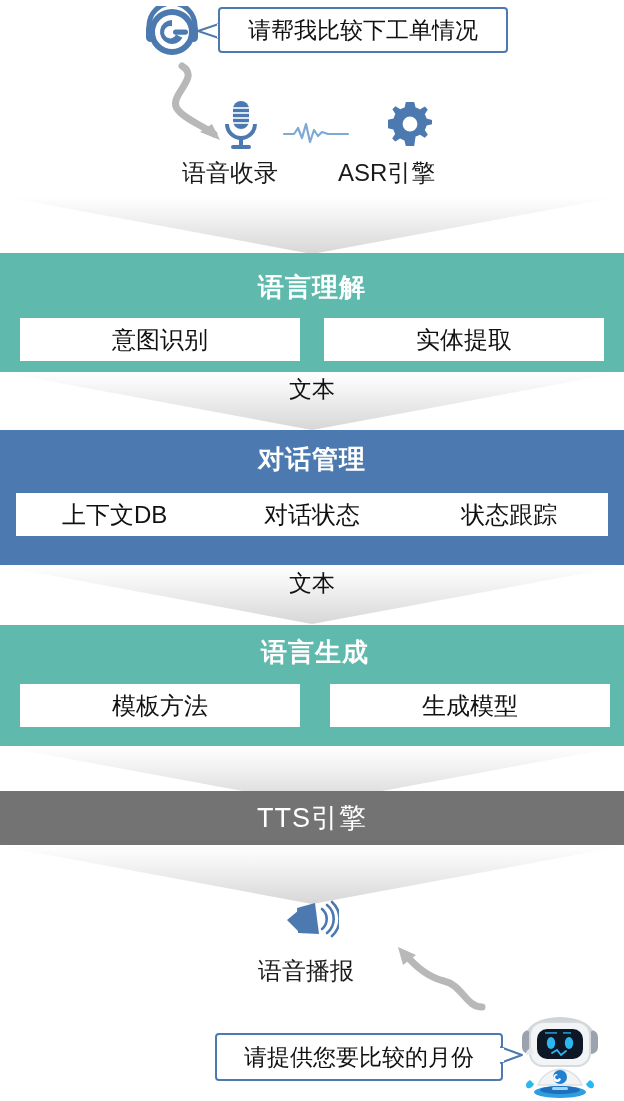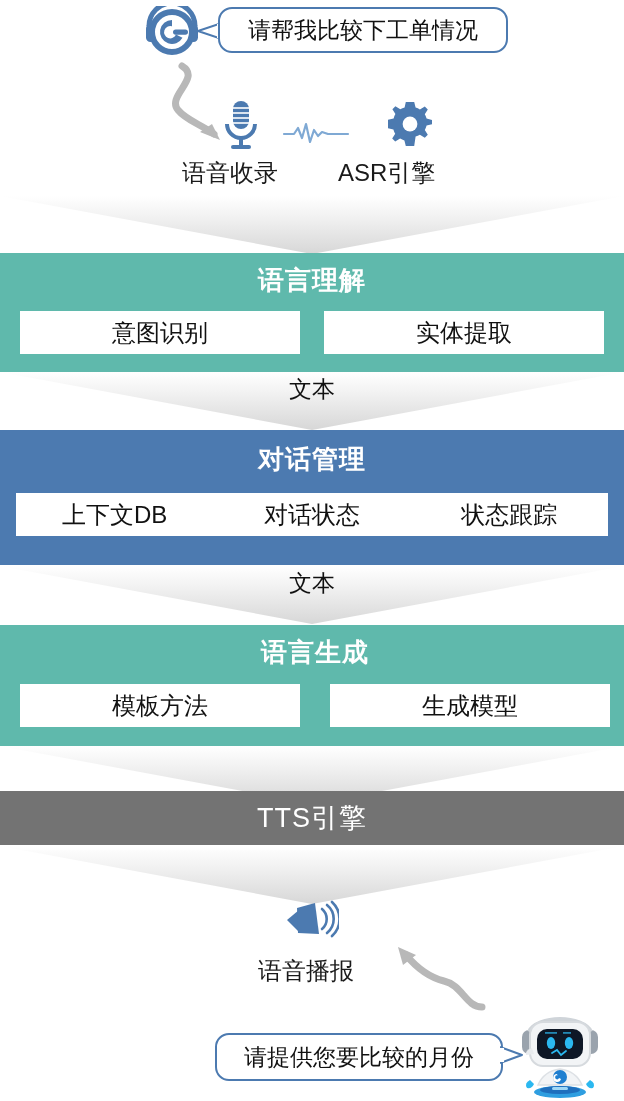--- a/index.html
+++ b/index.html
@@ -7,21 +7,21 @@
     width:624px;height:1101px;background:#ffffff;
     font-family:"Liberation Sans","DejaVu Sans",sans-serif;
     overflow:hidden;position:relative;
   }
   .stage{position:relative;width:624px;height:1101px;}
 
   
   .user-row{position:absolute;left:0;top:0;width:624px;height:70px;}
   .headset-icon{position:absolute;left:143px;top:6px;width:62px;height:52px;}
   .bubble{
-    position:absolute;border:2px solid #4C7AB0;border-radius:14px;background:#fff;
+    position:absolute;border:2px solid #4C7AB0;border-radius:4px;background:#fff;
     display:flex;align-items:center;justify-content:center;
     color:#111;box-sizing:border-box;
   }
   .bubble-top{left:218px;top:7px;width:290px;height:46px;font-size:23px;}
   .bubble-tail-top{position:absolute;left:196px;top:22px;width:26px;height:18px;}
 
   
   .curve-arrow-top{position:absolute;left:156px;top:62px;width:86px;height:88px;}
   .icon-mic{position:absolute;left:222px;top:100px;width:38px;height:50px;}
   .icon-wave{position:absolute;left:282px;top:120px;width:68px;height:26px;}
@@ -52,21 +52,21 @@
   .layer{position:absolute;left:0;width:624px;box-sizing:border-box;}
   .layer-title{
     width:100%;text-align:center;color:#ffffff;font-weight:bold;
     font-size:26px;letter-spacing:1px;
   }
   .layer-boxes{display:flex;justify-content:space-between;box-sizing:border-box;}
   .wbox{
     background:#ffffff;display:flex;align-items:center;justify-content:center;
     font-size:24px;color:#111;box-sizing:border-box;height:43px;
   }
-  .layer-nlu{top:253px;height:119px;background:#5FB9AC;padding:10px 10px 0 10px;}
+  .layer-nlu{top:253px;height:119px;background:#5FB9AC;padding:17px 10px 0 10px;}
   .layer-nlu .layer-boxes{margin-top:13px;padding:0 10px;}
   .layer-nlu .wbox{width:280px;}
   .layer-dm{top:430px;height:135px;background:#4C7AB0;padding:12px 10px 9px 10px;}
   .layer-dm .layer-boxes{margin-top:16px;padding:0 6px;}
   .layer-dm .wbox{width:218px;}
   .layer-nlg{top:625px;height:121px;background:#5FB9AC;padding:10px 4px 0 10px;}
   .layer-nlg .layer-boxes{margin-top:14px;padding:0 10px;}
   .layer-nlg .wbox{width:280px;}
   .layer-tts{
     top:791px;height:54px;background:#737373;

